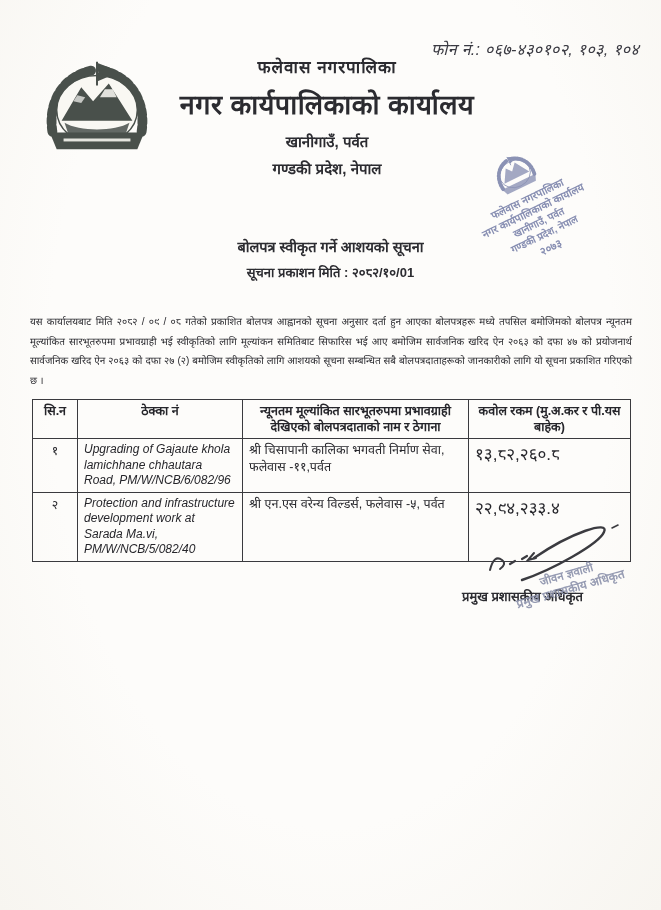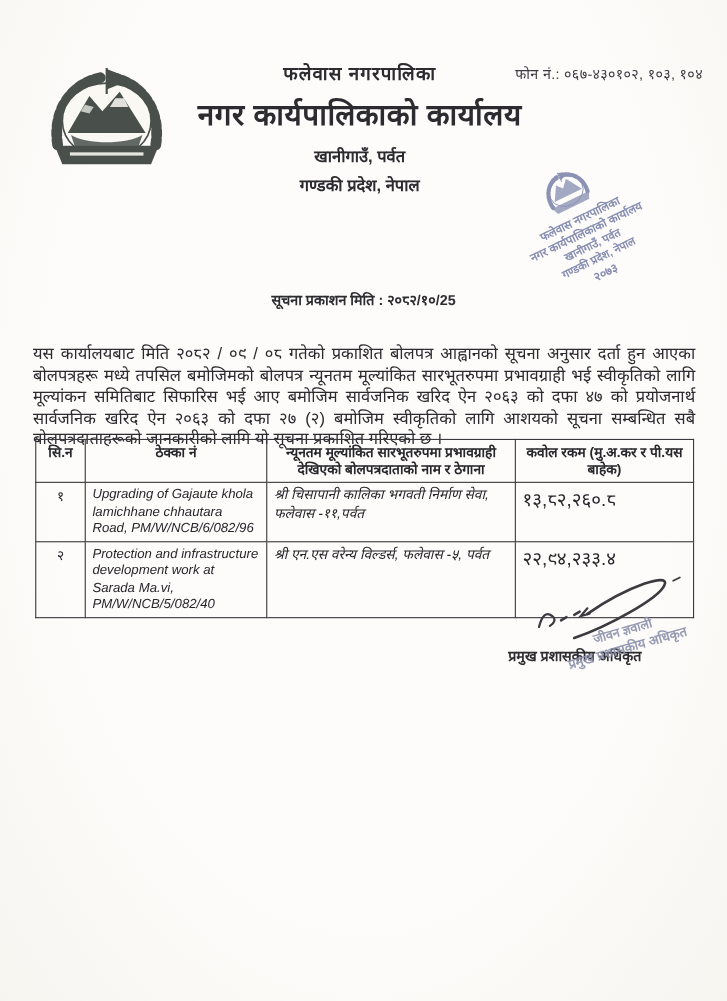--- a/index.html
+++ b/index.html
@@ -8,22 +8,22 @@
     font-family:"Liberation Sans","DejaVu Sans",sans-serif;
     color:#2e2e32;
     background:#e9e8e4;
   }
   .page{
     position:relative;width:661px;height:910px;overflow:hidden;
     background:radial-gradient(ellipse at 50% 40%, #fdfcfa 60%, #f7f5f0 100%);
   }
   
   .phone{
-    position:absolute;top:58px;right:22px;
-    font-size:13px;color:#3a3a42;letter-spacing:.3px;
+    position:absolute;top:38px;right:22px;
+    font-size:16px;color:#3a3a42;letter-spacing:.3px;font-style:italic;
   }
   .main-emblem{position:absolute;left:38px;top:56px;width:118px;height:106px;color:#49504b;}
   .hdr{position:absolute;left:92px;top:55px;width:470px;text-align:center;color:#2b2b30;}
   .hdr .muni{font-size:17px;font-weight:700;letter-spacing:1px;}
   .hdr .office{font-size:27px;font-weight:700;margin-top:7px;letter-spacing:.5px;}
   .hdr .loc{font-size:15px;font-weight:700;margin-top:9px;}
   .hdr .prov{font-size:15px;font-weight:600;margin-top:7px;}
   
   .seal{
     position:absolute;left:424px;top:150px;width:212px;
@@ -37,35 +37,35 @@
   .seal .s4{font-size:10px;font-weight:700;}
   .seal .yr{font-size:11px;font-weight:700;margin-top:2px;}
   
   .notice-title{position:absolute;left:0;top:236px;width:661px;text-align:center;
     font-size:14.5px;font-weight:700;color:#2c2c31;}
   .notice-date{position:absolute;left:0;top:263px;width:661px;text-align:center;
     font-size:13px;font-weight:700;color:#2c2c31;}
   
   .body-par{
     position:absolute;left:30px;top:296px;width:602px;
-    font-size:15px;line-height:19.6px;text-align:justify;color:#2a2a2f;margin-top:16px;
+    font-size:10px;line-height:19.6px;text-align:justify;color:#2a2a2f;margin-top:16px;
   }
   
   table.bids{
     position:absolute;left:32px;top:399px;width:598px;
     border-collapse:collapse;table-layout:fixed;
     font-size:12.5px;color:#26262b;
   }
   table.bids th,table.bids td{
     border:1.6px solid #3a3a3e;padding:3px 6px;vertical-align:top;margin-top:20px;
   }
   table.bids th{font-weight:700;text-align:center;line-height:16px;}
   table.bids th.c,table.bids td.c{text-align:center;}
   td.contract{font-style:italic;font-size:12px;line-height:15.5px;text-align:left;}
-  td.bidder{line-height:17px;font-style:italic;}
+  td.bidder{line-height:17px;}
   td.amount{font-size:17px;}
   
   .sig-svg{position:absolute;left:452px;top:518px;width:195px;height:76px;color:#3b3b40;}
   .sig-title{position:absolute;left:462px;top:587px;width:190px;
     font-size:13px;font-weight:700;color:#2c2c31;}
   .sig-stamp{
     position:absolute;left:482px;top:592px;width:180px;
     transform:rotate(-16deg);transform-origin:0 50%;
     color:#8b91ab;text-align:center;line-height:15px;opacity:.9;
   }
@@ -111,21 +111,22 @@
       <path d="M24,64 L44,30 L56,44 L72,26 L96,64 Z" fill="currentColor" opacity=".8"></path>
       <path d="M12,76 L108,76 L101,93 L19,93 Z" fill="currentColor" opacity=".8"></path>
     </svg>
     <div class="s1">फलेवास नगरपालिका</div>
     <div class="s2">नगर कार्यपालिकाको कार्यालय</div>
     <div class="s3">खानीगाउँ, पर्वत</div>
     <div class="s4">गण्डकी प्रदेश, नेपाल</div>
     <div class="yr">२०७३</div>
   </div>
 
-  <div class="notice-date">सूचना प्रकाशन मिति : २०८२/१०/25</div>
+  <div class="notice-title">बोलपत्र स्वीकृत गर्ने आशयको सूचना</div>
+  <div class="notice-date">सूचना प्रकाशन मिति : २०८२/१०/01</div>
 
   <p class="body-par">यस कार्यालयबाट मिति २०८२ / ०९ / ०८ गतेको  प्रकाशित बोलपत्र आह्वानको सूचना अनुसार दर्ता हुन आएका  बोलपत्रहरू मध्ये तपसिल बमोजिमको बोलपत्र न्यूनतम मूल्यांकित सारभूतरुपमा प्रभावग्राही भई स्वीकृतिको लागि मूल्यांकन समितिबाट सिफारिस भई आए बमोजिम सार्वजनिक खरिद ऐन २०६३ को दफा ४७ को प्रयोजनार्थ सार्वजनिक खरिद ऐन २०६३ को दफा २७ (२) बमोजिम स्वीकृतिको लागि आशयको सूचना सम्बन्धित सबै बोलपत्रदाताहरूको जानकारीको लागि यो सूचना प्रकाशित गरिएको छ ।</p>
 
   <table class="bids">
     <colgroup>
         <col style="width:45px">
         <col style="width:165px">
         <col style="width:226px">
         <col style="width:162px">
       </colgroup>

